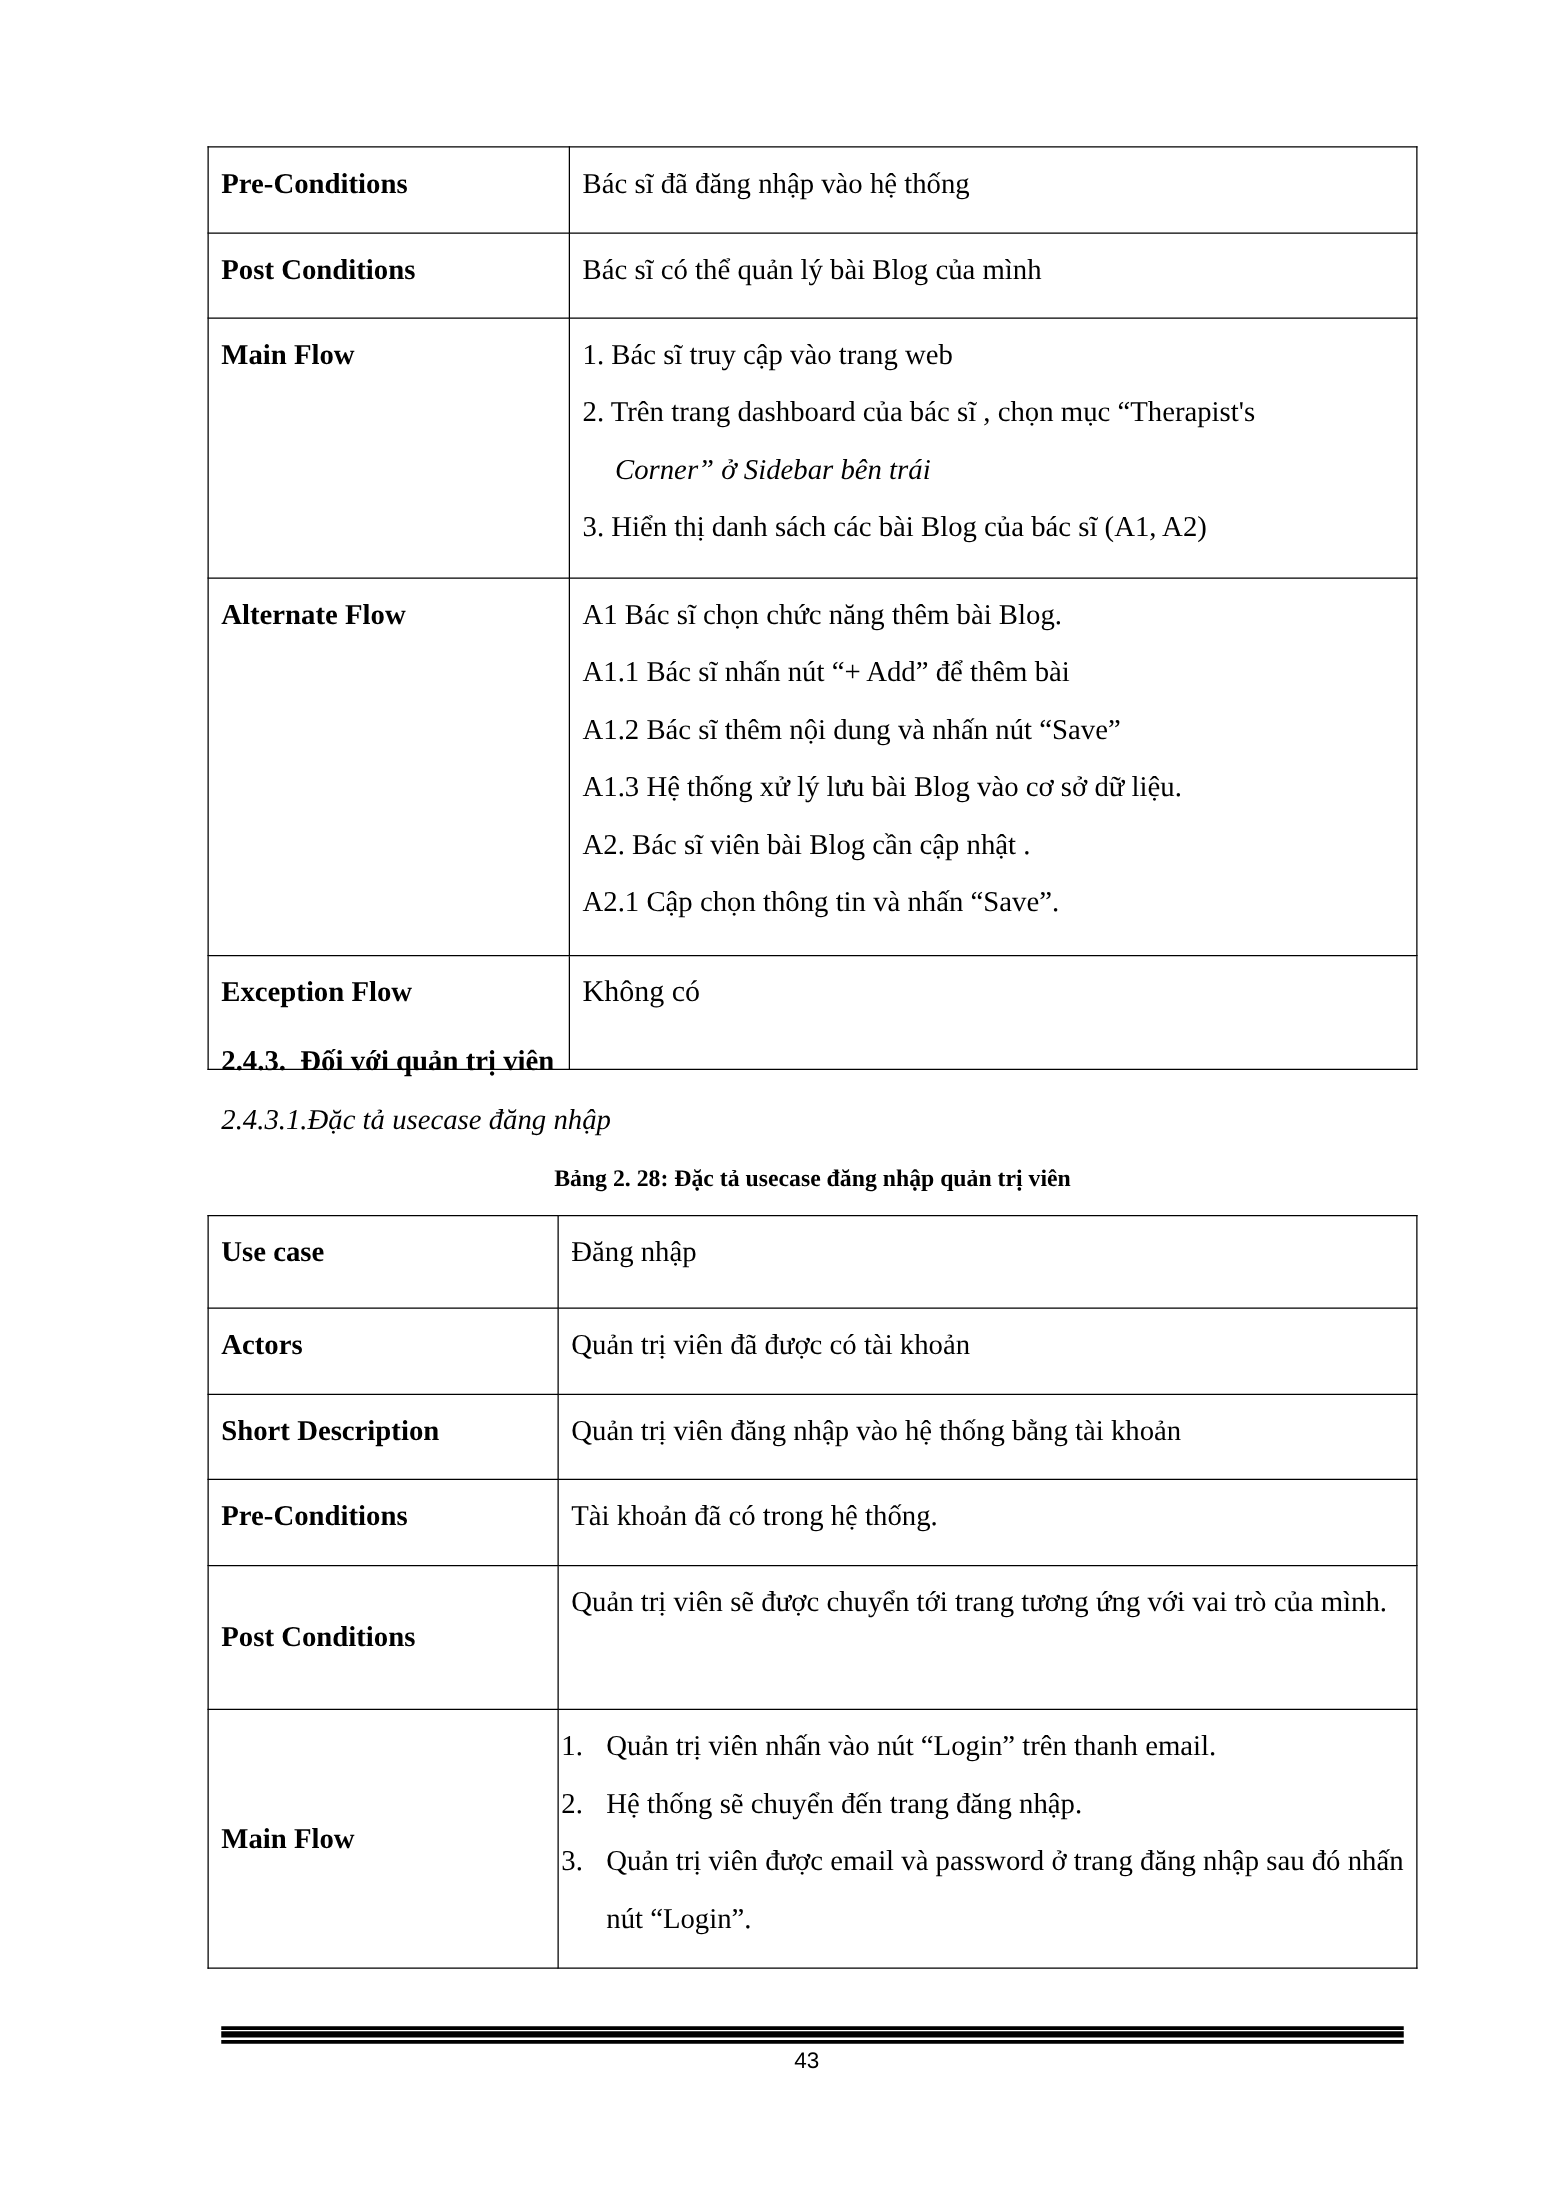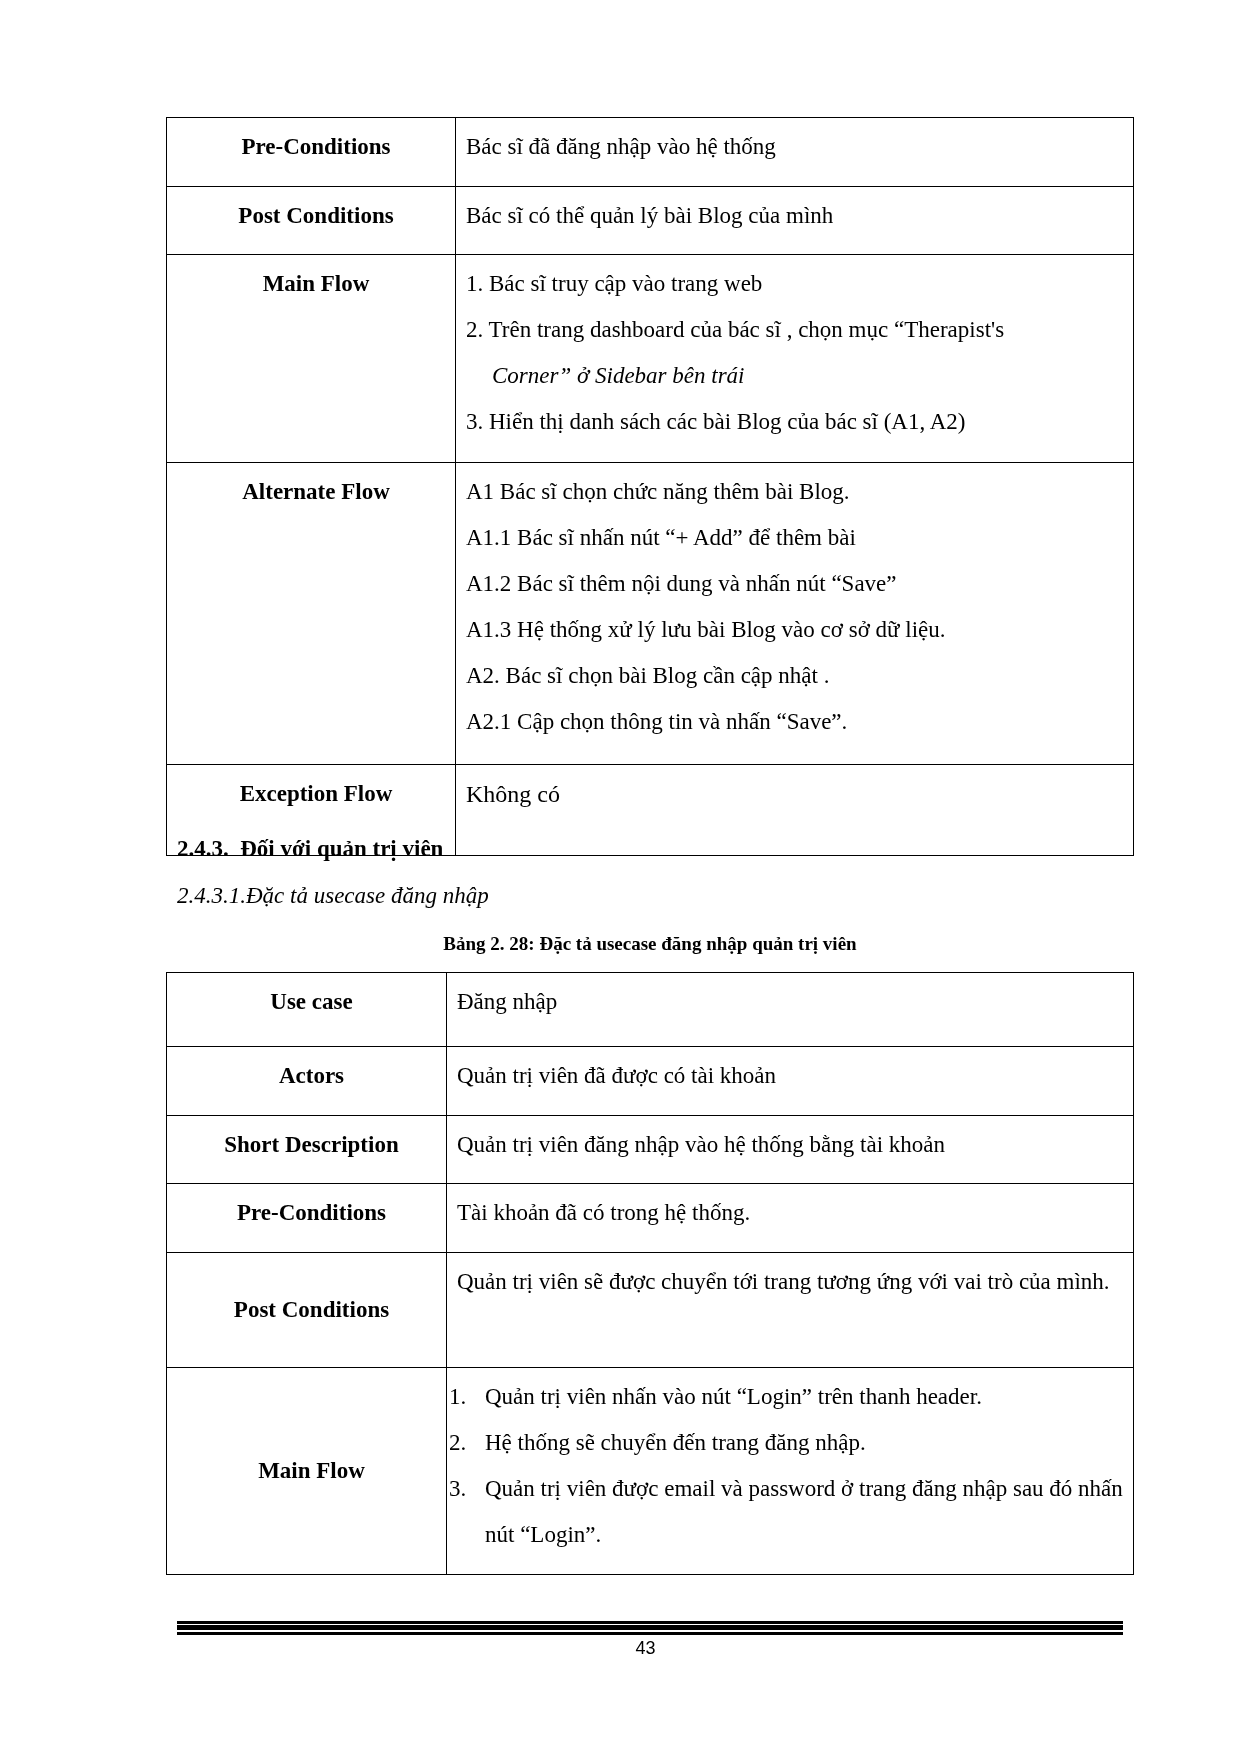--- a/index.html
+++ b/index.html
@@ -7,21 +7,21 @@
       width: 1241px; height: 1754px; position: relative; overflow: hidden;
       font-family: "Liberation Serif", "DejaVu Serif", serif; color: #000;
     }
     .uc-table {
       position: absolute; border-collapse: collapse; table-layout: fixed;
     }
     .uc-table td {
       border: 1.3px solid #000; vertical-align: top; padding: 0;
       font-size: 23px; line-height: 46px;
     }
-    .uc-table td.lbl { font-weight: bold; padding-left: 10px; padding-top: 6px; text-align: center; }
+    .uc-table td.lbl { font-weight: bold; padding-left: 10px; padding-top: 6px; }
     .uc-table td.val { padding-left: 10px; padding-right: 8px; padding-top: 6px; }
     .uc-table td.mid { vertical-align: middle; padding-top: 0; }
     #t1 { left: 166px; top: 117px; width: 968px; }
     #t1 col.c1 { width: 289px; }
     #t2 { left: 166px; top: 972px; width: 968px; }
     #t2 col.c1 { width: 280px; }
     .line { display: block; white-space: nowrap; }
     .hang { display: block; padding-left: 26px; font-style: italic; }
     .num-item { display: flex; }
     .num-item .n { width: 36px; flex: none; }
@@ -71,21 +71,21 @@
       <span class="line">3. Hiển thị danh sách các bài Blog của bác sĩ (A1, A2)</span>
     </td>
   </tr>
   <tr style="height:302px">
     <td class="lbl">Alternate Flow</td>
     <td class="val">
       <span class="line">A1 Bác sĩ chọn chức năng thêm bài Blog.</span>
       <span class="line">A1.1 Bác sĩ nhấn nút “+ Add” để thêm bài</span>
       <span class="line">A1.2 Bác sĩ thêm nội dung và nhấn nút “Save”</span>
       <span class="line">A1.3 Hệ thống xử lý lưu bài Blog vào cơ sở dữ liệu.</span>
-      <span class="line">A2. Bác sĩ chọn bài Blog cần cập nhật .</span>
+      <span class="line">A2. Bác sĩ viên bài Blog cần cập nhật .</span>
       <span class="line">A2.1 Cập chọn thông tin và nhấn “Save”.</span>
     </td>
   </tr>
   <tr style="height:91px">
     <td class="lbl">Exception Flow</td>
     <td class="val" style="font-size:24px">Không có</td>
   </tr>
 </tbody>
   </table>
 
@@ -117,21 +117,21 @@
   </tr>
   <tr style="height:115px">
     <td class="lbl mid">Post Conditions</td>
     <td class="val">Quản trị viên sẽ được chuyển tới trang tương ứng với vai trò của mình.</td>
   </tr>
   <tr style="height:207px">
     <td class="lbl mid">Main Flow</td>
     <td class="val" style="padding-left:2px">
       <div class="num-item">
         <span class="n">1.</span>
-        <span class="t">Quản trị viên nhấn vào nút “Login” trên thanh header.</span>
+        <span class="t">Quản trị viên nhấn vào nút “Login” trên thanh email.</span>
       </div>
       <div class="num-item">
         <span class="n">2.</span>
         <span class="t">Hệ thống sẽ chuyển đến trang đăng nhập.</span>
       </div>
       <div class="num-item">
         <span class="n">3.</span>
         <span class="t">Quản trị viên được email và password ở trang đăng nhập sau đó nhấn nút “Login”.</span>
       </div>
     </td>

